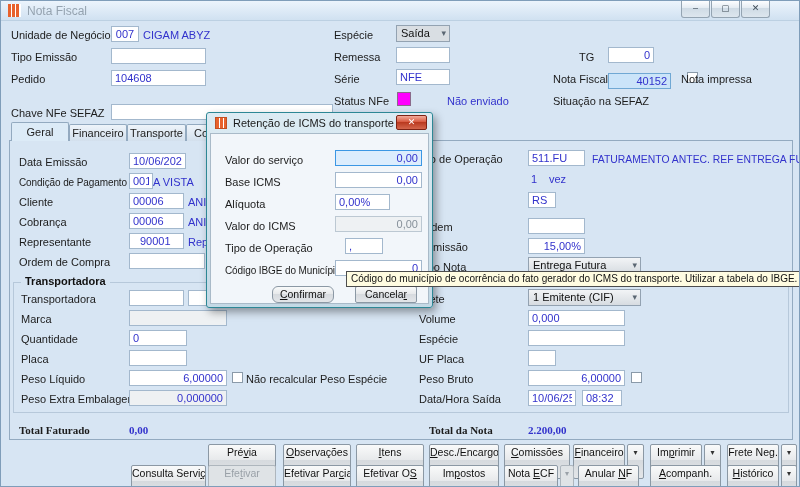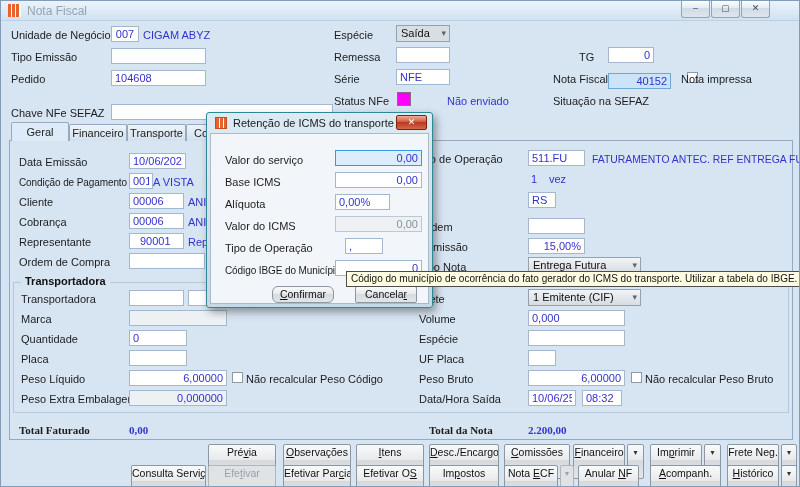--- a/index.html
+++ b/index.html
@@ -172,21 +172,21 @@
 
   <div class="lbl z2" style="left:20px;top:332px;">Quantidade</div>
   <input class="fld z2" style="left: 128px; top: 329px; width: 58px;" value="0">
 
   <div class="lbl z2" style="left:20px;top:352px;">Placa</div>
   <input class="fld z2" style="left: 128px; top: 349px; width: 58px;">
 
   <div class="lbl z2" style="left:20px;top:372px;">Peso Líquido</div>
   <input class="fld r z2" style="left: 128px; top: 369px; width: 98px;" value="6,00000">
   <div class="chk z2" style="left:231px;top:371px;"></div>
-  <div class="lbl z2" style="left:245px;top:372px;">Não recalcular Peso Código</div>
+  <div class="lbl z2" style="left:245px;top:372px;">Não recalcular Peso Espécie</div>
 
   <div class="lbl z2" style="left:20px;top:392px;">Peso Extra Embalagem</div>
   <input class="fld r z2 softdis" style="left: 128px; top: 389px; width: 98px;" value="0,000000">
 
   <div class="lbl z2" style="left:418px;top:292px;">Frete</div>
   <div class="combo z2" style="left:527px;top:288px;width:113px;">
     <span>1 Emitente (CIF)</span>
     <span class="arr">▾</span>
   </div>
 
@@ -195,21 +195,20 @@
 
   <div class="lbl z2" style="left:418px;top:332px;">Espécie</div>
   <input class="fld z2" style="left: 527px; top: 329px; width: 97px;">
 
   <div class="lbl z2" style="left:418px;top:352px;">UF Placa</div>
   <input class="fld z2" style="left: 527px; top: 349px; width: 28px;">
 
   <div class="lbl z2" style="left:418px;top:372px;">Peso Bruto</div>
   <input class="fld r z2" style="left: 527px; top: 369px; width: 97px;" value="6,00000">
   <div class="chk z2" style="left:630px;top:371px;"></div>
-  <div class="lbl z2" style="left:644px;top:372px;">Não recalcular Peso Bruto</div>
 
   <div class="lbl z2" style="left:418px;top:392px;">Data/Hora Saída</div>
   <input class="fld z2" style="left: 527px; top: 389px; width: 48px;" value="10/06/25">
   <input class="fld z2" style="left: 581px; top: 389px; width: 40px;" value="08:32">
 
   <div class="lbl bold z2" style="left:18px;top:423px;">Total Faturado</div>
   <div class="lbl bold val z2" style="left:128px;top:423px;">0,00</div>
   <div class="lbl bold z2" style="left:428px;top:423px;">Total da Nota</div>
   <div class="lbl bold val z2" style="left:527px;top:423px;">2.200,00</div>
 

